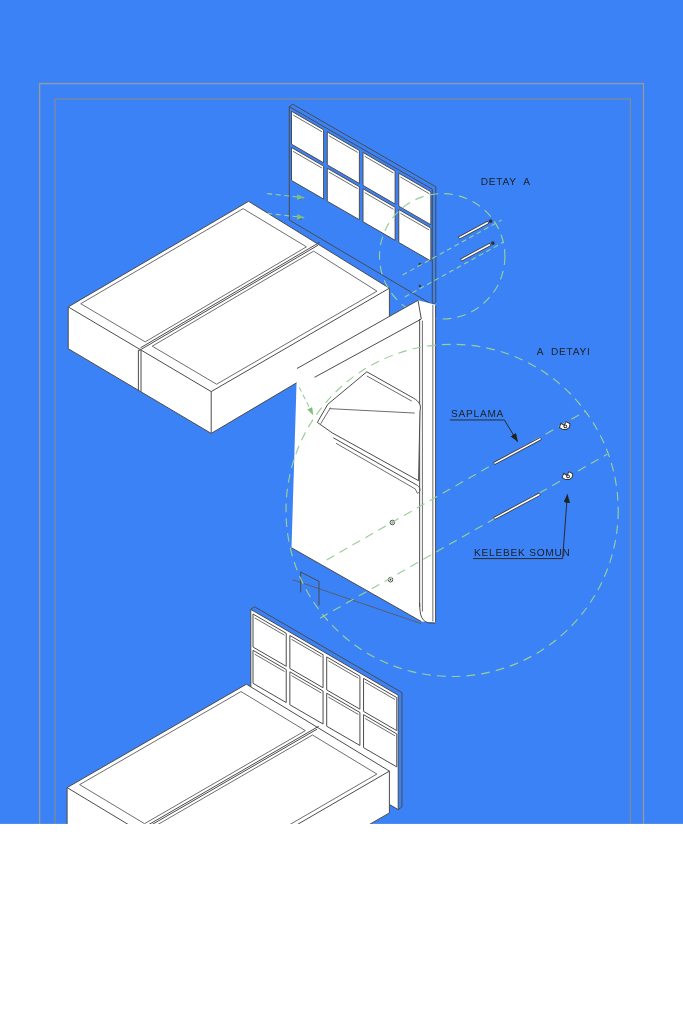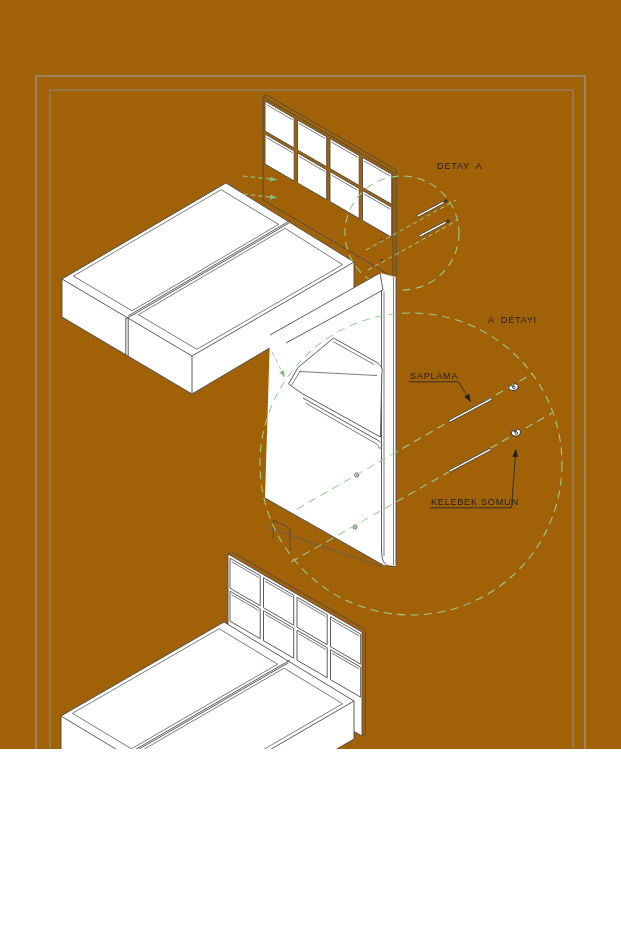--- a/index.html
+++ b/index.html
@@ -1,16 +1,16 @@
 <!DOCTYPE html>
 <html><head>
 <meta charset="utf-8">
 <style>
   html,body{margin:0;padding:0;background:#fff;}
-  .canvas{position:relative;width:621px;height:749px;background:#a16207;overflow:hidden;
+  .canvas{position:relative;width:621px;height:749px;background:#3b82f6;overflow:hidden;
           font-family:"Liberation Sans",sans-serif;}
   svg{position:absolute;left:0;top:0;}
   svg text{font-family:"Liberation Sans",sans-serif;font-size:9.2px;fill:#1f1f1f;
            letter-spacing:0.7px;white-space:pre;}
   .ln{stroke:#4a4a4a;stroke-width:0.9;fill:none;}
   .lnthin{stroke:#5a5a5a;stroke-width:0.8;fill:none;}
   .fillw{fill:#ffffff;stroke:none;}
   .facefill{fill:#ffffff;}
   .greendash{stroke:#98cf98;stroke-width:1.05;fill:none;stroke-dasharray:8 5.5;}
   .greendashsm{stroke:#98cf98;stroke-width:1;fill:none;stroke-dasharray:4.5 3.2;}

